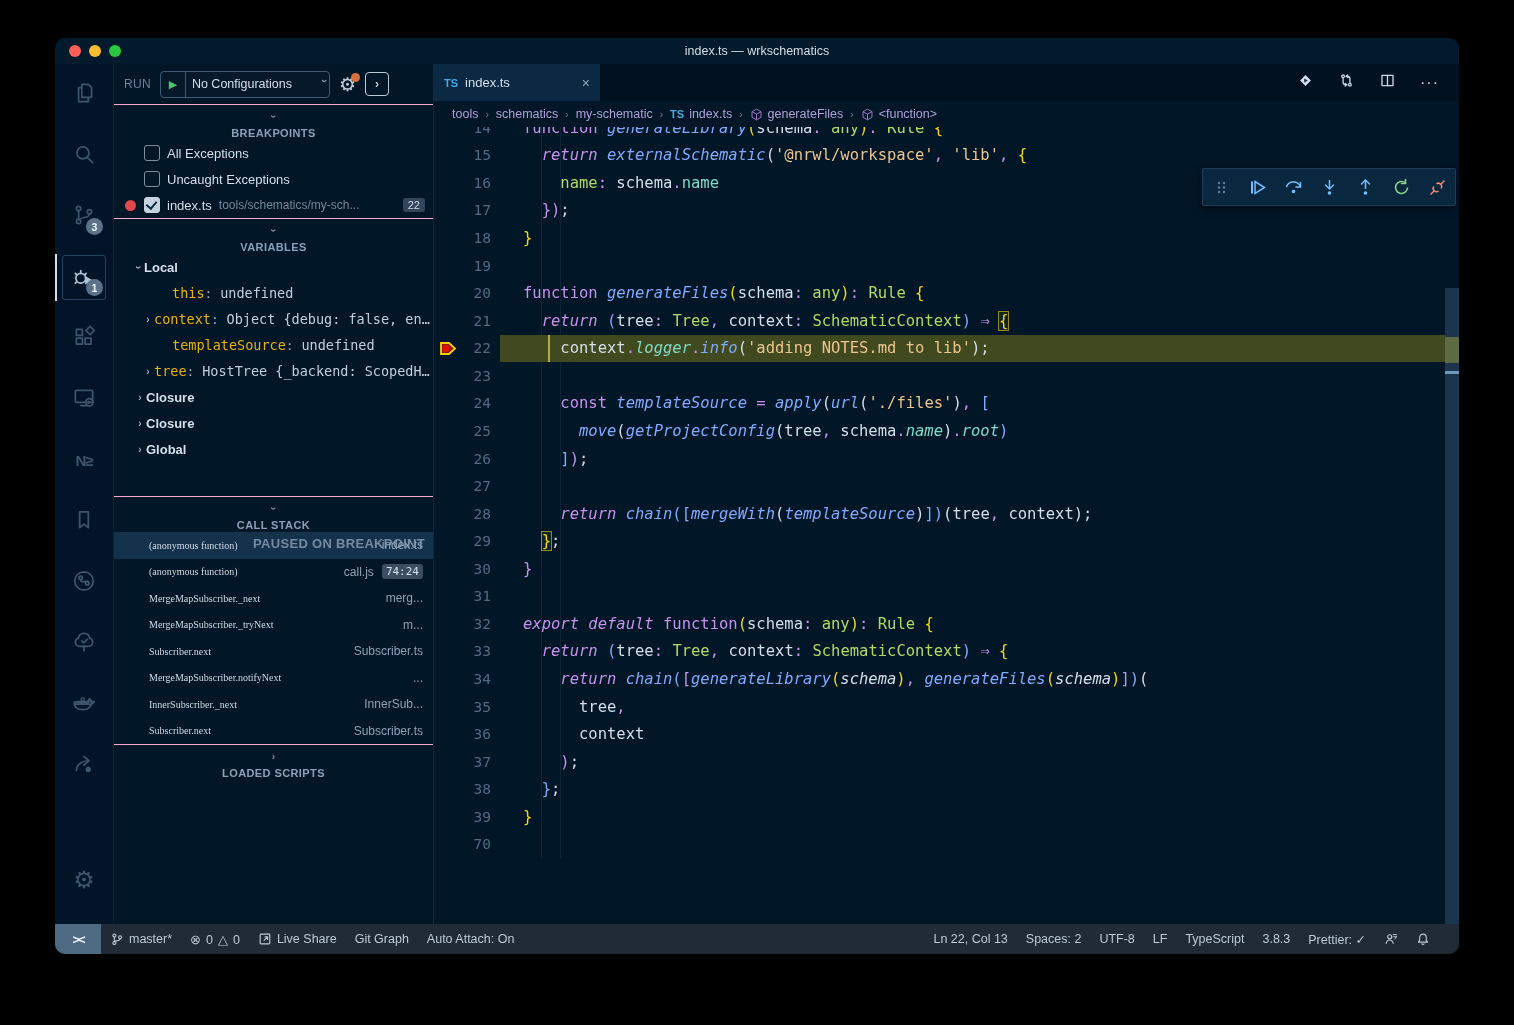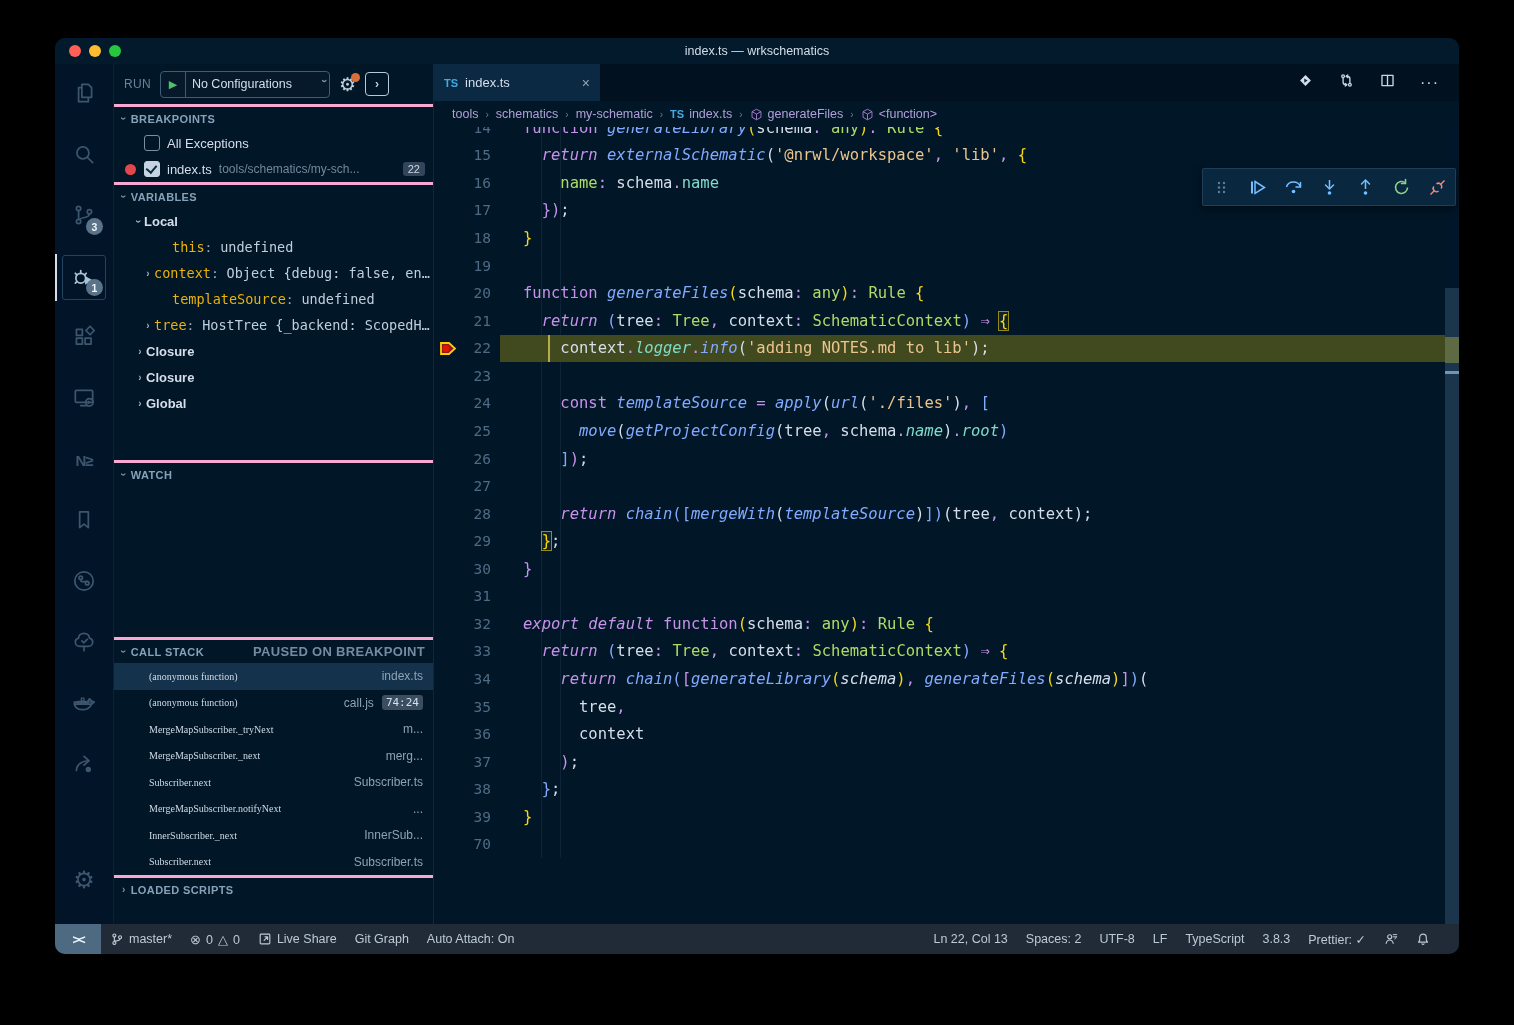--- a/index.html
+++ b/index.html
@@ -28,21 +28,21 @@
   .runrow{height:40px;display:flex;align-items:center;padding:0 10px;gap:9px;flex:none;}
   .run-label{color:#6b8399;font-size:12px;letter-spacing:.3px;}
   .run-dd{height:25px;flex:1;max-width:168px;border:1px solid #3f5c75;border-radius:4px;display:flex;align-items:center;background:#06192b;}
   .run-play{width:24px;display:flex;align-items:center;justify-content:center;color:#4fc36b;font-size:11px;border-right:1px solid #3f5c75;height:100%;}
   .run-cfg{flex:1;padding:0 6px;font-size:12.5px;color:#d6deeb;white-space:nowrap;}
   .run-chev{padding-right:7px;color:#8ba1b4;font-size:10px;}
   .gear-wrap{position:relative;color:#c3d1dd;font-size:19px;line-height:1;}
   .gear-dot{position:absolute;right:-4px;top:-2px;width:9px;height:9px;border-radius:50%;background:#d9703c;}
   .console-btn{width:22px;height:22px;border:1.4px solid #b9c9d6;border-radius:4px;color:#c3d1dd;display:flex;align-items:center;justify-content:center;font-size:12px;font-weight:bold;}
   .section{flex:none;}
-  .sec-head{height:23px;border-top:3px solid #f9a8d4;display:flex;align-items:center;padding:0 8px;gap:5px;font-size:11px;font-weight:bold;letter-spacing:.4px;color:#87a2b8;}
+  .sec-head{height:23px;border-top:1px solid #f9a8d4;display:flex;align-items:center;padding:6px 8px;gap:5px;font-size:11px;font-weight:bold;letter-spacing:.4px;color:#87a2b8;flex-direction:column;}
   .sec-head .chev{font-size:10px;color:#7d93a7;}
   .sec-status{margin-left:auto;font-size:13px;color:#748ba0;letter-spacing:.3px;}
   .chev{display:inline-block;font-weight:600;font-family:"Liberation Sans",sans-serif;}
   .chev.down{transform:rotate(90deg);}
   .mono{font-family:"DejaVu Sans Mono",monospace;}
   
   .bp-row{height:26px;display:flex;align-items:center;padding-left:9px;gap:7px;}
   .bp-dot-slot{width:14px;display:flex;justify-content:center;}
   .bp-dot{width:11px;height:11px;border-radius:50%;background:#e0484d;}
   .cb{width:14px;height:14px;border:1.4px solid #7a8fa2;border-radius:3px;background:transparent;flex:none;}
@@ -234,20 +234,25 @@
           <span class="chev down">›</span>
           <span>BREAKPOINTS</span>
         </div>
         <div id="bp-body">
             <div class="bp-row">
               <span class="bp-dot-slot"></span>
               <span class="cb"></span>
               <span class="bp-label">All Exceptions</span>
             </div>
             <div class="bp-row">
+              <span class="bp-dot-slot"></span>
+              <span class="cb"></span>
+              <span class="bp-label">Uncaught Exceptions</span>
+            </div>
+            <div class="bp-row">
               <span class="bp-dot-slot">
                 <span class="bp-dot"></span>
               </span>
               <span class="cb checked"></span>
               <span class="bp-label">index.ts</span>
               <span class="bp-path">tools/schematics/my-sch...</span>
               <span class="bp-badge">22</span>
             </div>
           </div>
       </div>
@@ -294,51 +299,44 @@
               <span class="chev">›</span>
               <span class="scope-label">Closure</span>
             </div>
             <div class="var-row" style="padding-left: 20px;">
               <span class="chev">›</span>
               <span class="scope-label">Global</span>
             </div>
           </div>
       </div>
 
-      <div class="section" style="height:177px;">
-        <div class="sec-head">
-          <span class="chev down">›</span>
-          <span>WATCH</span>
-        </div>
-        <div class="watch-body"></div>
-      </div>
 
       <div class="section">
         <div class="sec-head">
           <span class="chev down">›</span>
           <span>CALL STACK</span>
           <span class="sec-status">PAUSED ON BREAKPOINT</span>
         </div>
         <div id="cs-body">
             <div class="cs-row selected">
               <span class="cs-name mono">(anonymous function)</span>
               <span class="cs-file">index.ts</span>
             </div>
             <div class="cs-row">
               <span class="cs-name mono">(anonymous function)</span>
               <span class="cs-file">call.js</span>
               <span class="cs-badge">74:24</span>
             </div>
             <div class="cs-row">
+              <span class="cs-name mono">MergeMapSubscriber._next</span>
+              <span class="cs-file">merg...</span>
+            </div>
+            <div class="cs-row">
               <span class="cs-name mono">MergeMapSubscriber._tryNext</span>
               <span class="cs-file">m...</span>
-            </div>
-            <div class="cs-row">
-              <span class="cs-name mono">MergeMapSubscriber._next</span>
-              <span class="cs-file">merg...</span>
             </div>
             <div class="cs-row">
               <span class="cs-name mono">Subscriber.next</span>
               <span class="cs-file">Subscriber.ts</span>
             </div>
             <div class="cs-row">
               <span class="cs-name mono">MergeMapSubscriber.notifyNext</span>
               <span class="cs-file">...</span>
             </div>
             <div class="cs-row">

